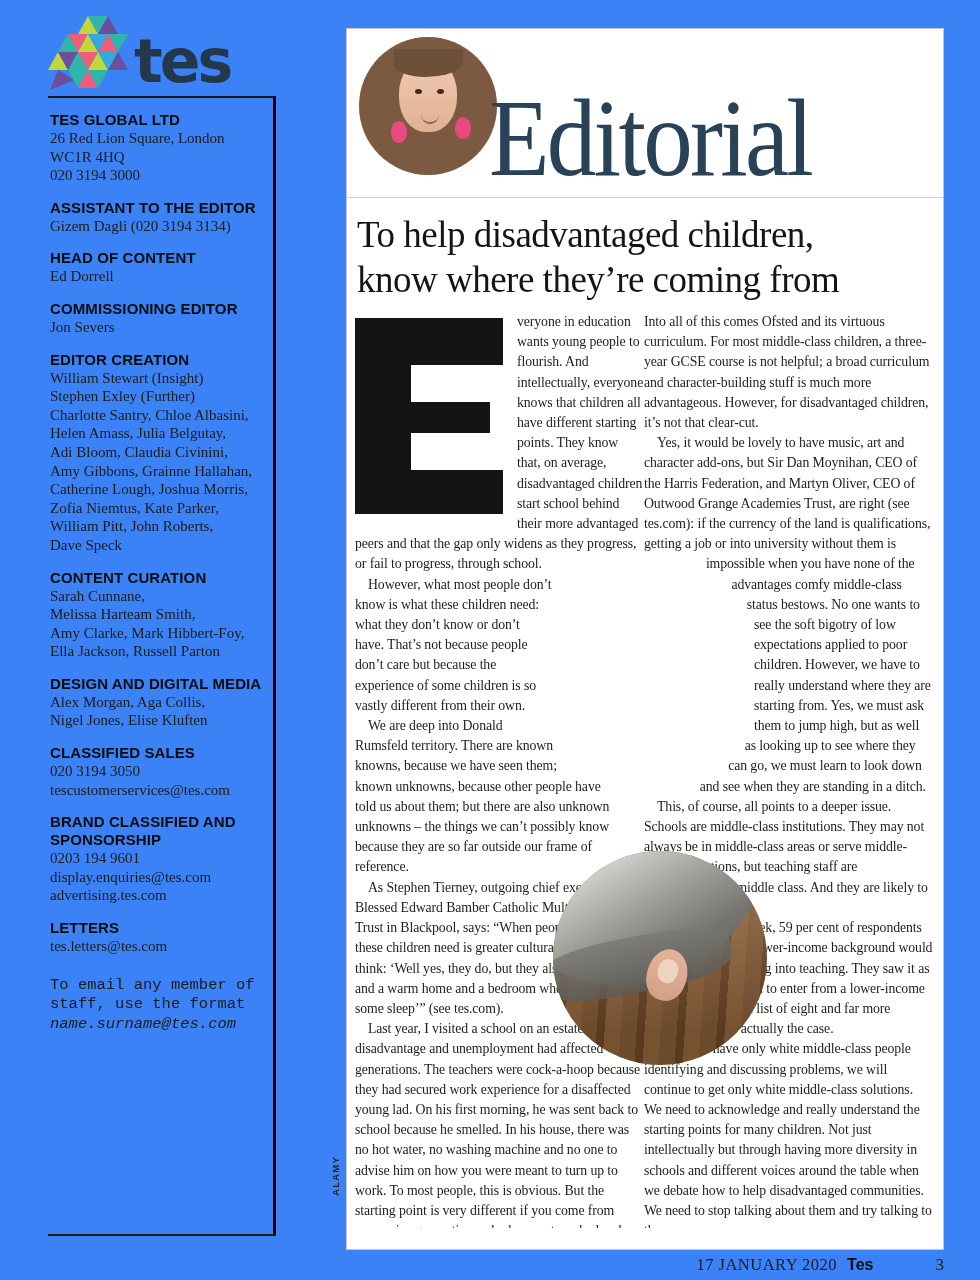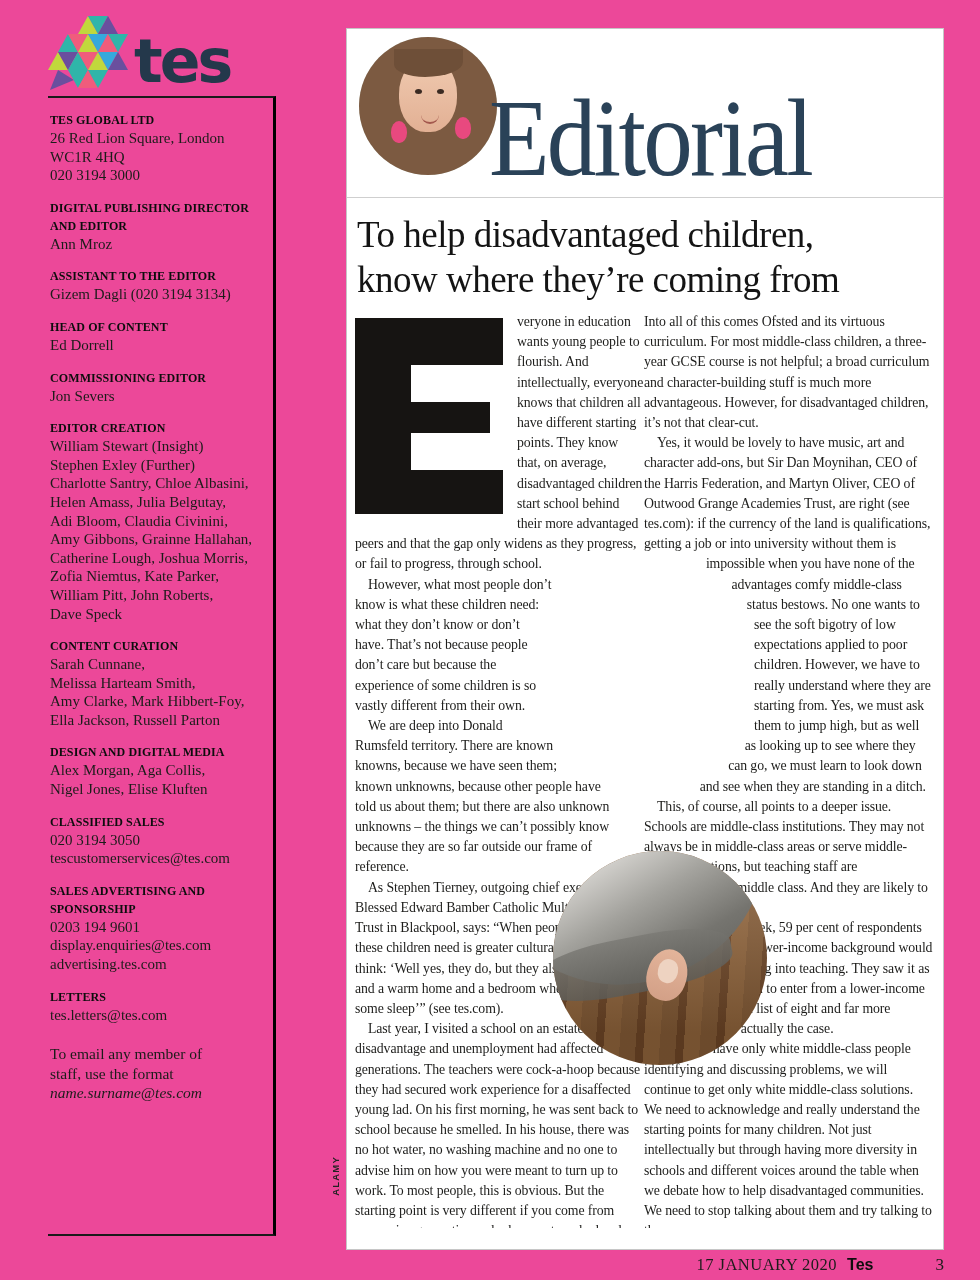--- a/index.html
+++ b/index.html
@@ -1,30 +1,30 @@
 <!DOCTYPE html>
 <html><head>
 <meta charset="utf-8">
 <style>
   html,body{margin:0;padding:0;background:#ffffff;}
-  .page{position:relative;width:980px;height:1280px;background:#ec4899;overflow:hidden;
+  .page{position:relative;width:980px;height:1280px;background:#3b82f6;overflow:hidden;
         font-family:"Liberation Serif", serif;color:#1c1c1a;}
 
   
   .sidebar{position:absolute;left:48px;top:16px;width:228px;}
   .logo-row{display:flex;align-items:flex-end;height:74px;margin-bottom:6px;}
   .logo-word{font-family:"DejaVu Sans", sans-serif;font-weight:800;font-size:60px;line-height:58px;
              color:#24384b;letter-spacing:-3px;margin-left:6px;}
   .mast{border-top:2px solid #1a1a1a;border-right:3px solid #000;border-bottom:2px solid #1a1a1a;
         padding:13px 8px 12px 2px;height:1140px;box-sizing:border-box;overflow:hidden;}
   .mast-section{margin-bottom:14px;}
-  .mast-heading{font-family:Liberation Serif, serif;font-weight:700;font-size:12px;
+  .mast-heading{font-family:Liberation Sans, sans-serif;font-weight:700;font-size:15px;
                 line-height:18px;color:#0d0d0d;letter-spacing:0.1px;}
   .mast-line{font-size:15px;line-height:18.6px;color:#1c1c1a;}
-  .mast-note{margin-top:20px;}
+  .mast-note{margin-top:20px;font-family:Liberation Mono, monospace;}
   .mast-note .mast-line{font-size:15.5px;line-height:19.5px;}
   .mast-note .italic{font-style:italic;}
 
   
   .article-box{position:absolute;left:346px;top:28px;width:596px;height:1220px;
                border:1px solid #c6c6c6;background:#fff;overflow:hidden;}
 
   .ed-header{position:relative;height:168px;border-bottom:1px solid #cfcfcf;}
   .avatar{position:absolute;left:12px;top:8px;width:138px;height:138px;border-radius:50%;
           overflow:hidden;background:linear-gradient(135deg,#e2efe9,#cfe2db);}
@@ -135,27 +135,20 @@
             <div>
 
                 <div class="mast-line">26 Red Lion Square, London</div>
 
                 <div class="mast-line">WC1R 4HQ</div>
 
                 <div class="mast-line">020 3194 3000</div>
               </div>
           </div>
 
-          <div class="mast-section">
-            <div class="mast-heading">DIGITAL PUBLISHING DIRECTOR AND EDITOR</div>
-            <div>
-
-                <div class="mast-line">Ann Mroz</div>
-              </div>
-          </div>
 
           <div class="mast-section">
             <div class="mast-heading">ASSISTANT TO THE EDITOR</div>
             <div>
 
                 <div class="mast-line">Gizem Dagli (020 3194 3134)</div>
               </div>
           </div>
 
           <div class="mast-section">
@@ -229,21 +222,21 @@
             <div class="mast-heading">CLASSIFIED SALES</div>
             <div>
 
                 <div class="mast-line">020 3194 3050</div>
 
                 <div class="mast-line">tescustomerservices@tes.com</div>
               </div>
           </div>
 
           <div class="mast-section">
-            <div class="mast-heading">SALES ADVERTISING AND SPONSORSHIP</div>
+            <div class="mast-heading">BRAND CLASSIFIED AND SPONSORSHIP</div>
             <div>
 
                 <div class="mast-line">0203 194 9601</div>
 
                 <div class="mast-line">display.enquiries@tes.com</div>
 
                 <div class="mast-line">advertising.tes.com</div>
               </div>
           </div>
 

